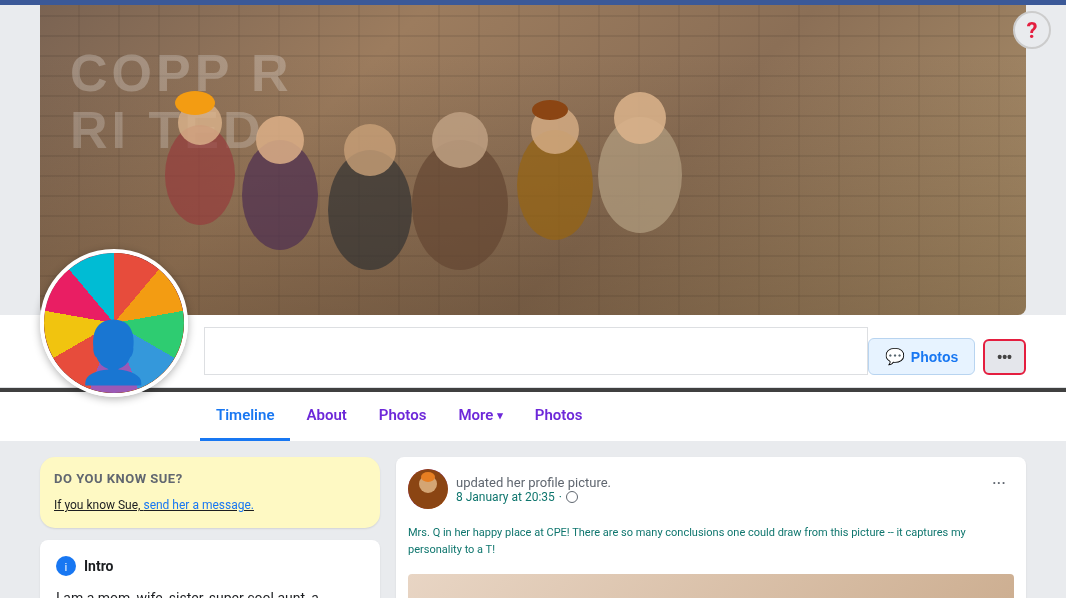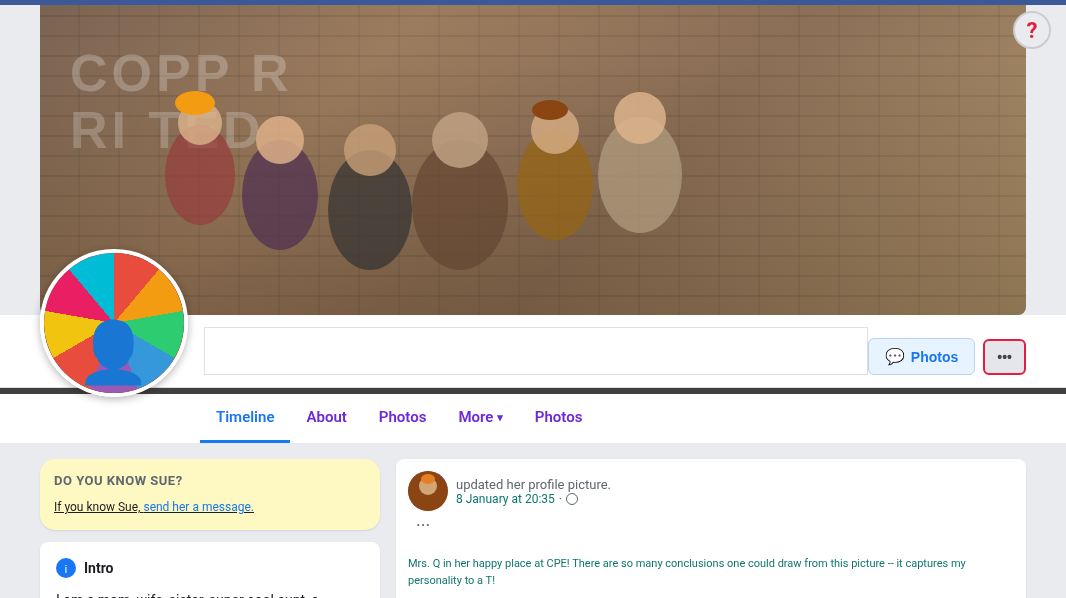--- a/index.html
+++ b/index.html
@@ -224,21 +224,21 @@
       font-size: 14px;
       font-weight: 700;
       color: #444;
       cursor: pointer;
       min-width: 40px;
     }
 
     
     .profile-nav {
       background: #fff;
-      border-top: 6px solid #404040;
+      border-top: 4px solid #404040;
       display: flex;
       align-items: center;
       padding: 0 200px 0 200px;
       gap: 0;
     }
 
     .nav-tab {
       padding: 14px 16px;
       font-size: 15px;
       font-weight: 600;
@@ -360,21 +360,20 @@
       border-radius: 8px;
       padding: 12px;
       box-shadow: 0 1px 2px rgba(0,0,0,0.1);
     }
 
     .post-header {
       display: flex;
       align-items: flex-start;
       justify-content: space-between;
       margin-bottom: 8px;
-      flex-direction: column;
     }
 
     .post-author {
       display: flex;
       align-items: center;
       gap: 8px;
     }
 
     .post-avatar {
       width: 40px;

